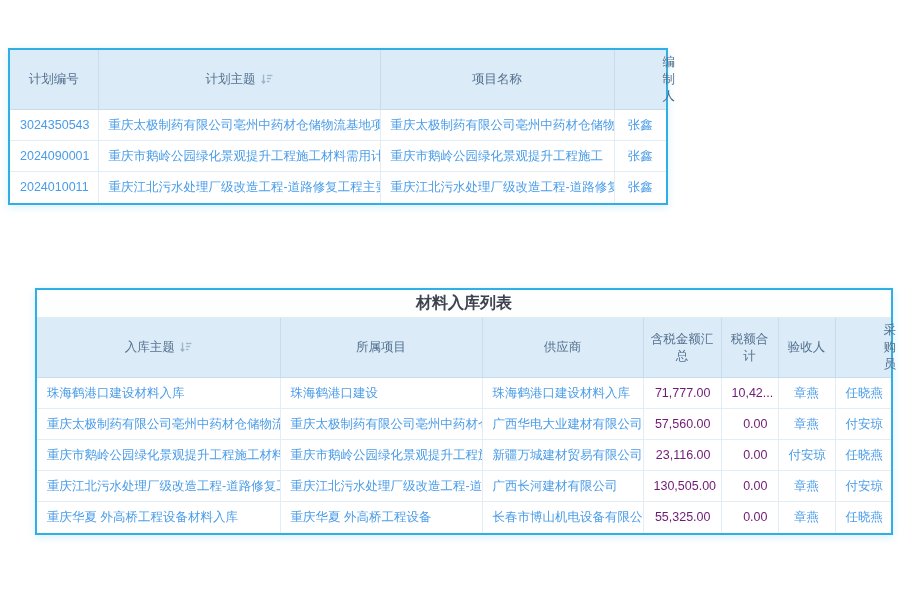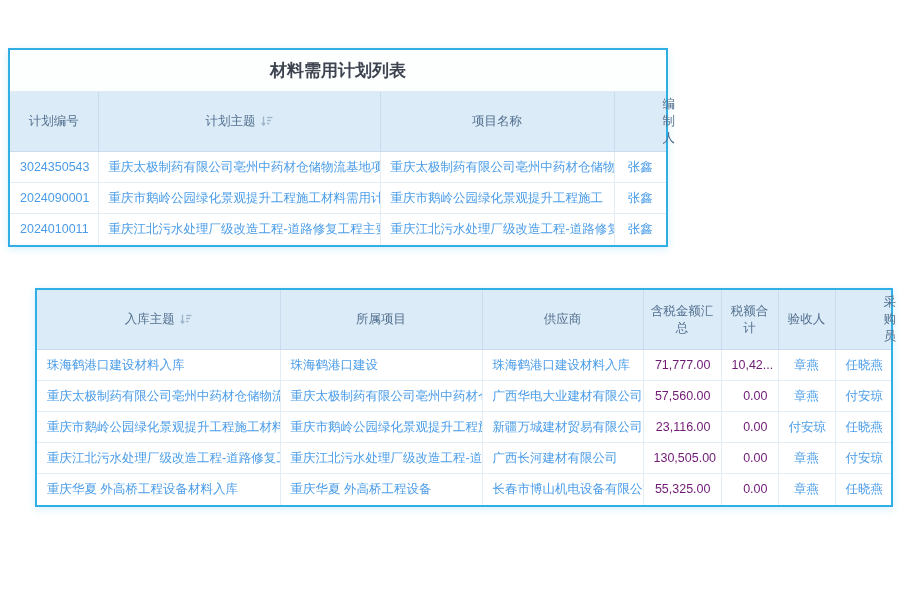--- a/index.html
+++ b/index.html
@@ -37,21 +37,20 @@
   .center { text-align:center; }
 
   .sort-icon { display:inline-block; vertical-align:-2px; margin-left:5px; }
 
   .hdr-label { display:inline-block; }
 </style>
 </head>
 <body>
 
 <div class="panel" id="plan-panel">
-  <div class="panel-title">材料需用计划列表</div>
   <table>
     <colgroup>
         <col style="width:88px">
         <col style="width:282px">
         <col style="width:234px">
         <col style="width:52px">
       </colgroup>
     <thead>
       <tr>
         <th><span class="hdr-label">计划编号</span></th>
@@ -87,20 +86,21 @@
         <td class="link center">2024010011</td>
         <td class="link">重庆江北污水处理厂级改造工程-道路修复工程主要材料</td>
         <td class="link">重庆江北污水处理厂级改造工程-道路修复工程</td>
         <td class="link center">张鑫</td>
       </tr>
     </tbody>
   </table>
 </div>
 
 <div class="panel" id="inbound-panel">
+  <div class="panel-title">材料入库列表</div>
   <table>
     <colgroup>
         <col style="width:243px">
         <col style="width:202px">
         <col style="width:161px">
         <col style="width:78px">
         <col style="width:57px">
         <col style="width:57px">
         <col style="width:56px">
       </colgroup>

